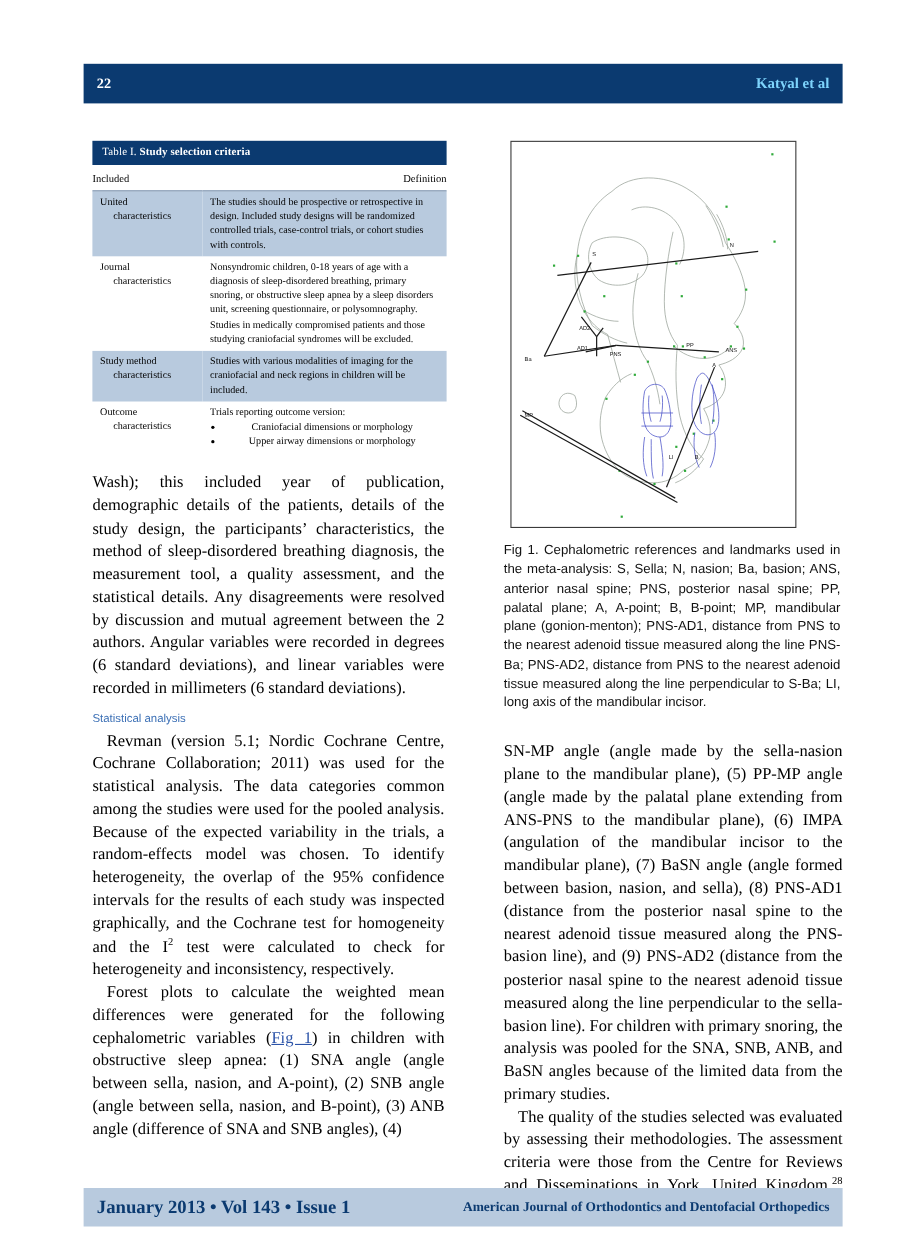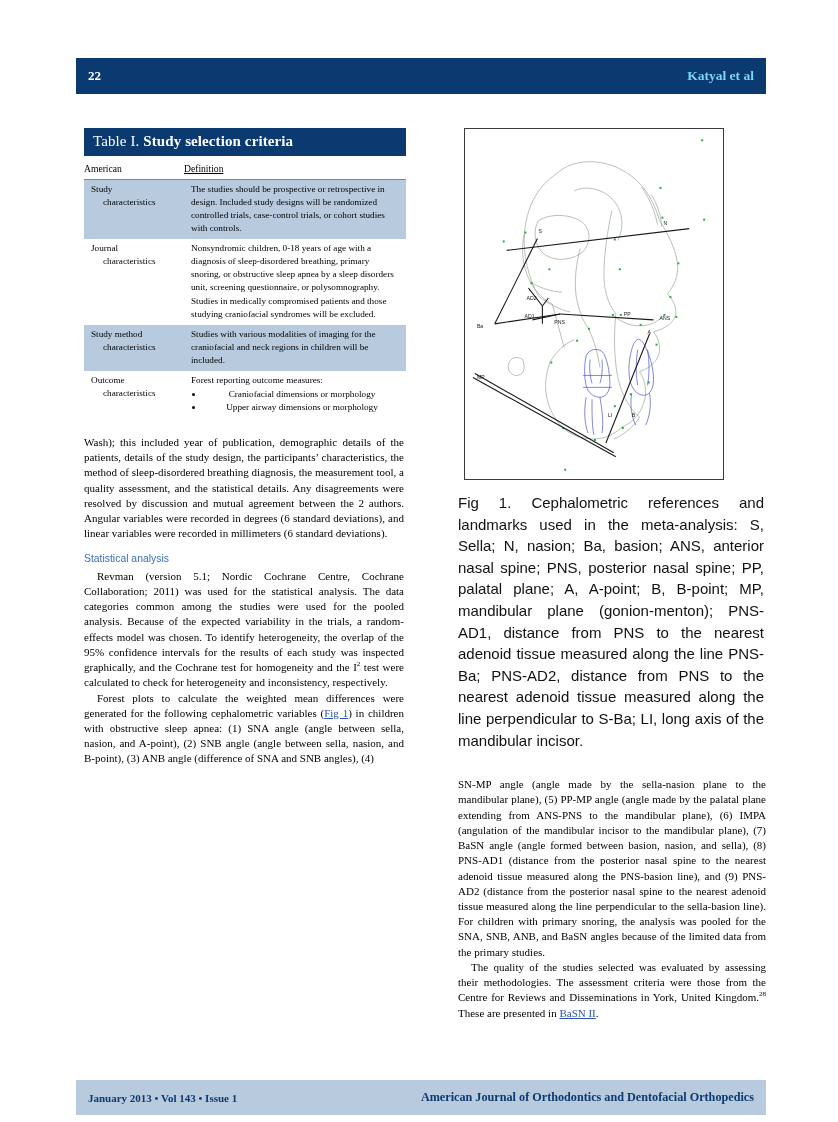--- a/index.html
+++ b/index.html
@@ -31,33 +31,33 @@
   }
 
   
   .col-left  { position:absolute; left:84px;  top:128px; width:320px; }
   .col-right { position:absolute; left:458px; top:128px; width:308px; }
 
   
   .tbl { width:322px; border-collapse:collapse; }
   .tbl-title {
     background:#0b3a70; color:#fff;
-    font-size:15px; padding:5px 9px 6px 9px;
+    font-size:10px; padding:5px 9px 6px 9px;
     font-family:"Liberation Serif", serif;
     letter-spacing:.1px;
     margin-top:22px;
   }
   .tbl-title .tnum { font-weight:normal; }
   .tbl-title .ttxt { font-weight:bold; }
   .tbl-head td {
     font-size:9.6px; padding:7px 0 5px 0; border-bottom:1px solid #6f88a6;
     font-family:"Liberation Serif", serif;
   }
   .th-crit { padding-left:7px; }
-  .th-def  { text-align:left;text-decoration:underline; }
+  .th-def  { text-align:right; }
   .tbl td.cell {
     font-size:9.2px; line-height:1.42; vertical-align:top;
     padding:3px 6px 4px 7px;
     font-family:"Liberation Serif", serif;
   }
   .tbl tr.shaded td { background:#b8cade; }
   .crit-col { width:100px; }
   .crit-l1 { display:block; }
   .crit-l2 { display:block; padding-left:12px; }
   .tbl ul { margin:1px 0 0 0; padding-left:13px; list-style:disc; }
@@ -65,28 +65,28 @@
 
   
   .fig-box {
     position:relative; width:260px; height:352px;
     border:1px solid #3a3a3a; background:#fff; margin:0 0 0 6px;
   }
   .fig-box svg { display:block; width:100%; height:100%; }
   .fig-caption {
     margin:12px 12px 0 0; width:306px;
     font-family:"Liberation Sans", "DejaVu Sans", sans-serif;
-    font-size:15px; line-height:1.44; text-align:justify;
+    font-size:12px; line-height:1.44; text-align:justify;
     color:#111;
   }
   .fig-caption .fignum { }
 
   
   p.body {
-    margin:0 0 0 0; font-size:11px; line-height:1.385;
+    margin:0 0 0 0; font-size:15px; line-height:1.385;
     text-align:justify; text-indent:13px;
     font-family:"Liberation Serif", serif;
     hyphens:none;
   }
   p.body.noind { text-indent:0; }
   .sec-head {
     font-family:"Liberation Sans","DejaVu Sans",sans-serif;
     font-size:10.4px; color:#3b6fb5; margin:11px 0 5px 0;
   }
   .lnk { color:#2b53a8; }
@@ -96,21 +96,21 @@
   .gap-md { height:17px; }
 
   
   .footer-bar {
     position:absolute; left:76px; top:1080px; width:690px; height:35px;
     background:#b8cade;
     display:flex; align-items:center; justify-content:space-between;
     padding:0 12px;
   }
   .footer-left, .footer-right {
-    color:#0b3a70; font-size:11px; font-weight:bold;
+    color:#0b3a70; font-size:17px; font-weight:bold;
     font-family:"Liberation Serif", serif;
   }
   .footer-right { font-size:12.2px; }
 
   .fig-lbl { font-family:"Liberation Sans", sans-serif; font-size:5.2px; fill:#1a1a1a; }
 </style>
 </head>
 <body>
 
 <div class="page">
@@ -124,27 +124,27 @@
 
     <table class="tbl">
       <tbody>
           <tr>
         <td class="tbl-title" colspan="2">
           <span class="tnum">Table I.</span>
           <span class="ttxt">Study selection criteria</span>
         </td>
       </tr>
       <tr class="tbl-head">
-        <td class="th-crit crit-col">American</td>
+        <td class="th-crit crit-col">Included</td>
         <td class="th-def">Definition</td>
       </tr>
 
       <tr class="shaded">
         <td class="cell crit-col">
-          <span class="crit-l1">Study</span>
+          <span class="crit-l1">United</span>
           <span class="crit-l2">characteristics</span>
         </td>
         <td class="cell">The studies should be prospective or retrospective in design. Included study designs will be randomized controlled trials, case-control trials, or cohort studies with controls.</td>
       </tr>
 
       <tr>
         <td class="cell crit-col">
           <span class="crit-l1">Journal</span>
           <span class="crit-l2">characteristics</span>
         </td>
@@ -158,21 +158,21 @@
         </td>
         <td class="cell">Studies with various modalities of imaging for the craniofacial and neck regions in children will be included.</td>
       </tr>
 
       <tr>
         <td class="cell crit-col">
           <span class="crit-l1">Outcome</span>
           <span class="crit-l2">characteristics</span>
         </td>
         <td class="cell">
-          <span>Forest reporting outcome measures:</span>
+          <span>Trials reporting outcome version:</span>
           <ul>
             <li>Craniofacial dimensions or morphology</li>
             <li>Upper airway dimensions or morphology</li>
           </ul>
         </td>
       </tr>
     </tbody>
       </table>
 
     <div class="gap-md"></div>

